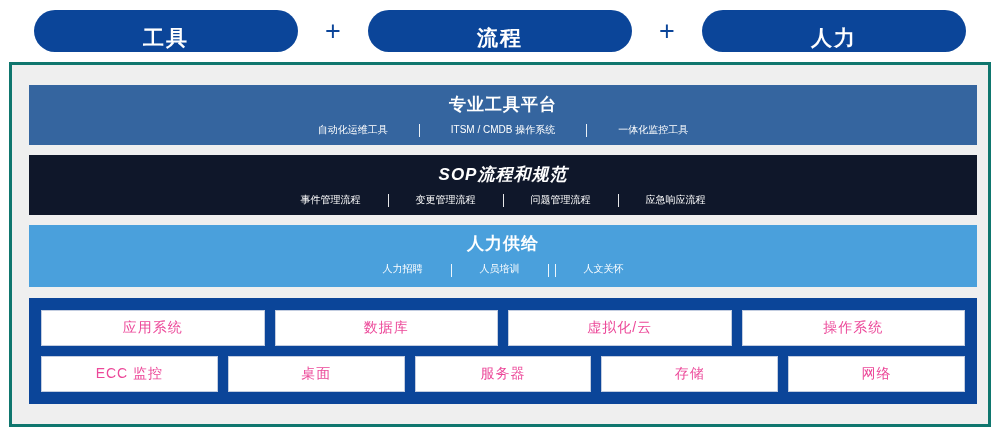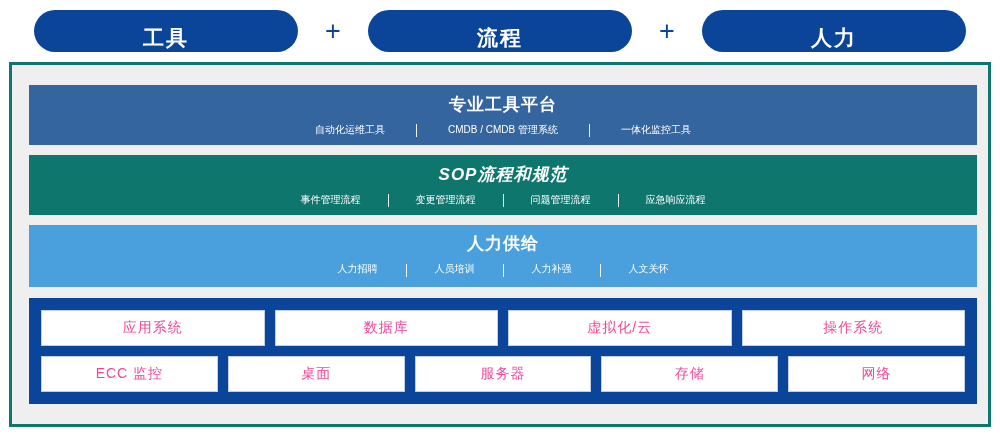--- a/index.html
+++ b/index.html
@@ -75,21 +75,21 @@
     position: relative;
     width: 948px;
     box-sizing: border-box;
     color: #ffffff;
     text-align: center;
     padding-top: 9px;
   }
   .band + .band { margin-top: 10px; }
 
   .band-tools   { height: 60px; background: #35659f; }
-  .band-process { height: 60px; background: #0f766e; }
+  .band-process { height: 60px; background: #0f172a; }
   .band-people  { height: 62px; background: #4aa0dc; font-family: Liberation Mono, monospace; }
 
   .band-title {
     font-size: 17px;
     font-weight: bold;
     line-height: 22px;
     letter-spacing: 1px;
   }
   .band-title.italic {
     font-style: italic;
@@ -163,21 +163,21 @@
     </div>
   </div>
 
   <div class="frame">
 
     <div class="band band-tools">
       <div class="band-title">专业工具平台</div>
       <div class="band-items">
         <span class="band-item">自动化运维工具</span>
         <span class="band-sep"></span>
-        <span class="band-item">CMDB / CMDB 管理系统</span>
+        <span class="band-item">ITSM / CMDB 操作系统</span>
         <span class="band-sep"></span>
         <span class="band-item">一体化监控工具</span>
       </div>
     </div>
 
     <div class="band band-process">
       <div class="band-title italic">SOP流程和规范</div>
       <div class="band-items">
         <span class="band-item">事件管理流程</span>
         <span class="band-sep"></span>
@@ -189,21 +189,20 @@
       </div>
     </div>
 
     <div class="band band-people">
       <div class="band-title">人力供给</div>
       <div class="band-items">
         <span class="band-item">人力招聘</span>
         <span class="band-sep"></span>
         <span class="band-item">人员培训</span>
         <span class="band-sep"></span>
-        <span class="band-item">人力补强</span>
         <span class="band-sep"></span>
         <span class="band-item">人文关怀</span>
       </div>
     </div>
 
     <div class="panel">
       <div class="panel-row">
         <div class="chip">应用系统</div>
         <div class="chip">数据库</div>
         <div class="chip">虚拟化/云</div>

